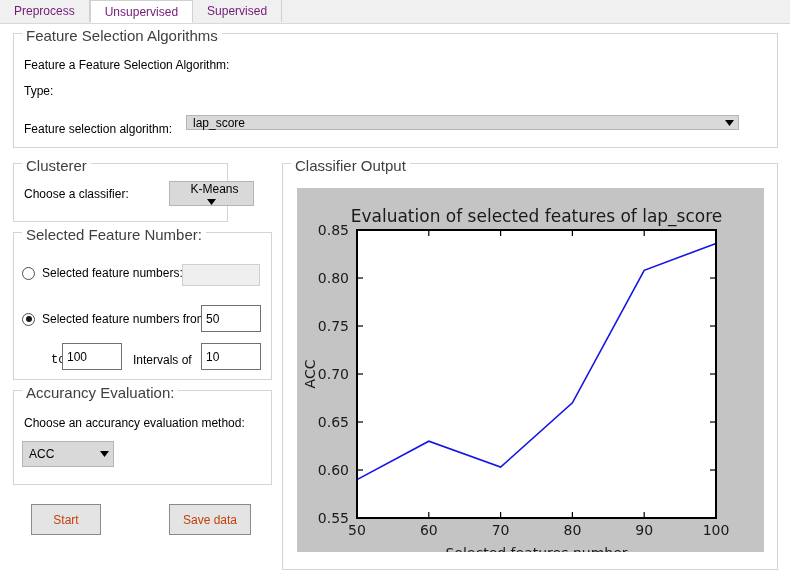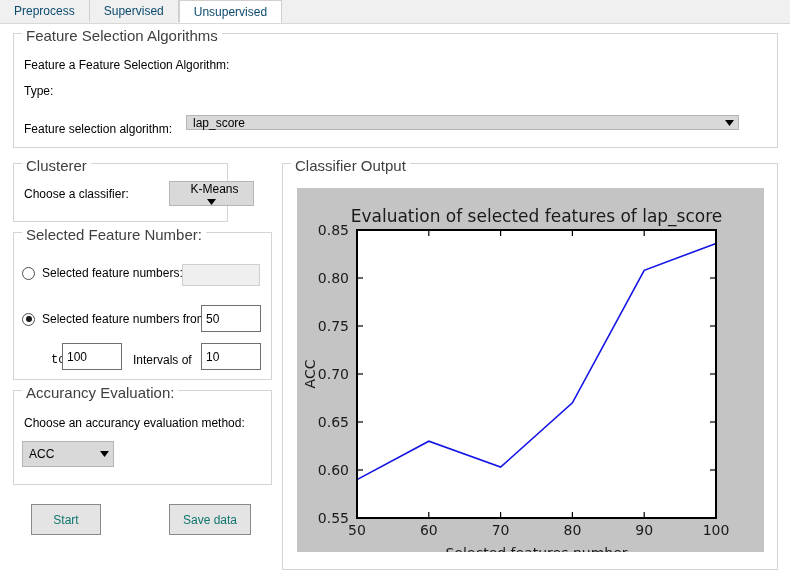--- a/index.html
+++ b/index.html
@@ -30,21 +30,21 @@
     left: 0; top: 0;
     height: 23px;
     display: flex;
     align-items: stretch;
   }
   .tab {
     height: 22px;
     line-height: 22px;
     padding: 0 14px;
     font-size: 12px;
-    color: #0c4a6e;
+    color: #701a75;
     background: #f0f0f0;
     border-right: 1px solid #d0d0d0;
     box-sizing: border-box;
     white-space: nowrap;
     cursor: default;
   }
   .tab.active {
     background: #ffffff;
     border-top: 1px solid #d0d0d0;
     border-left: 1px solid #d0d0d0;
@@ -156,21 +156,21 @@
   }
 
   
   .btn {
     position: absolute;
     background: #e4e4e4;
     border: 1px solid #8a8a8a;
     box-sizing: border-box;
     font-family: "Liberation Sans", sans-serif;
     font-size: 12px;
-    color: #0f766e;
+    color: #c2410c;
     display: flex;
     align-items: center;
     justify-content: center;
     cursor: default;
   }
 
   
   #chart-canvas {
     position: absolute;
     background: #c4c4c4;
@@ -178,25 +178,25 @@
   #chart-canvas svg { display: block; }
 </style>
 </head>
 <body>
 
 <div id="tabbar">
   <div class="tabstrip">
     <div class="tab">
       <span>Preprocess</span>
     </div>
+    <div class="tab active">
+      <span>Unsupervised</span>
+    </div>
     <div class="tab">
       <span>Supervised</span>
-    </div>
-    <div class="tab active">
-      <span>Unsupervised</span>
     </div>
   </div>
 </div>
 
 <div class="group" style="left:13px; top:33px; width:765px; height:115px;">
   <span class="group-title">Feature Selection Algorithms</span>
 
   <span class="lbl" style="left:10px; top:24px;">Feature a Feature Selection Algorithm:</span>
 
   <span class="lbl" style="left:10px; top:50px;">Type:</span>

